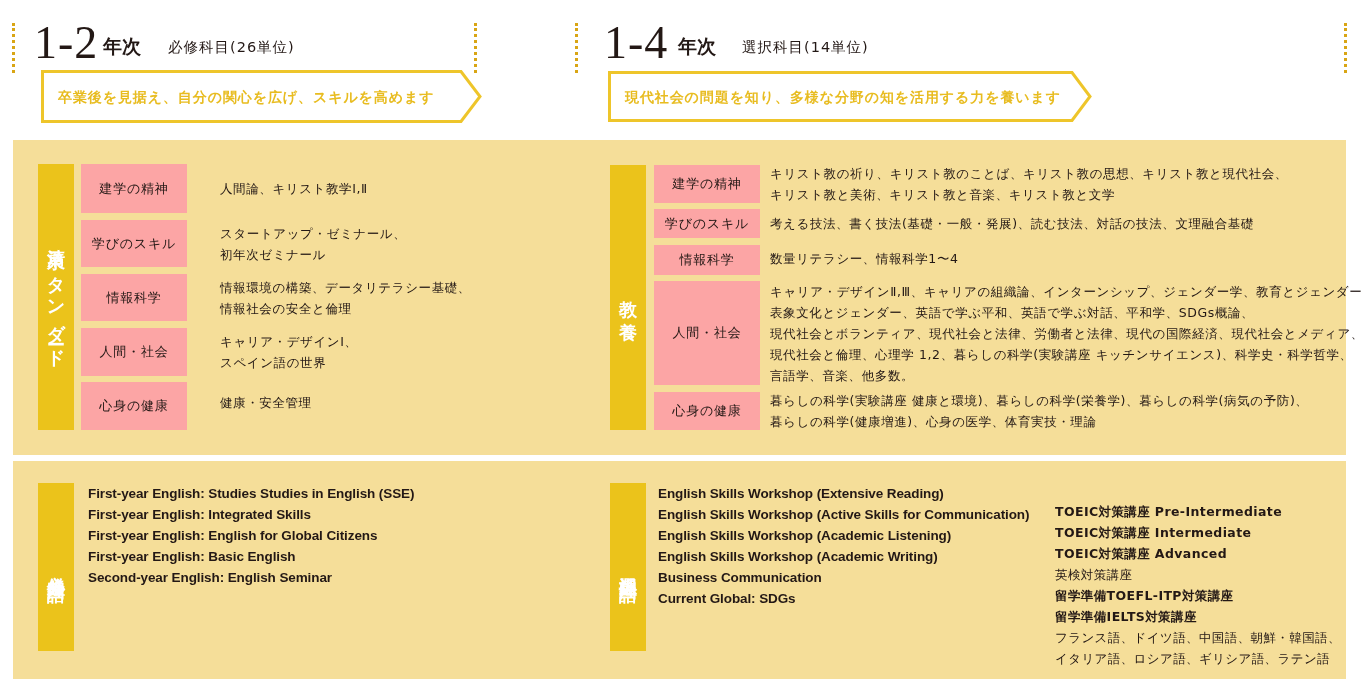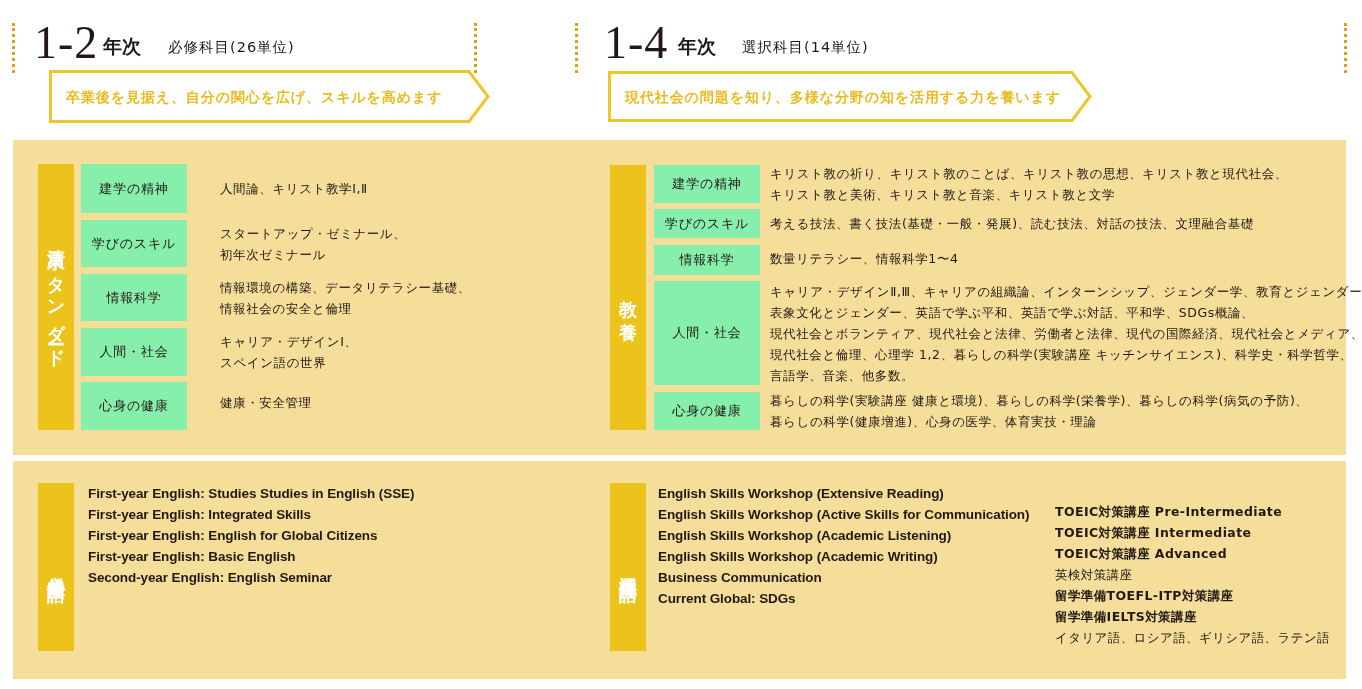--- a/index.html
+++ b/index.html
@@ -15,39 +15,39 @@
   .banner { position: absolute; }
   .banner svg { position: absolute; left: 0; top: 0; overflow: visible; }
   .banner-text { position: absolute; font-size: 14px; line-height: 16px; font-weight: bold; color: #e8bc20; letter-spacing: 0.9px; white-space: nowrap; }
 
   
   .panel { position: absolute; left: 13px; width: 1333px; background: #f5de99; }
   .band { position: absolute; width: 36px; background: #ebc31b; display: flex; align-items: center; justify-content: center; }
   .vtext { writing-mode: vertical-rl; text-orientation: upright; color: #ffffff; font-weight: bold; font-size: 18px; line-height: 36px; white-space: nowrap; }
 
   .row { position: absolute; display: flex; align-items: center; }
-  .cat-box { width: 106px; height: 100%; background: #86efac; display: flex; align-items: center; justify-content: center; font-size: 13px; letter-spacing: 0.8px; color: #231815; white-space: nowrap; flex: none; }
+  .cat-box { width: 106px; height: 100%; background: #fca5a5; display: flex; align-items: center; justify-content: center; font-size: 13px; letter-spacing: 0.8px; color: #231815; white-space: nowrap; flex: none; }
   .cat-text { font-size: 12.5px; line-height: 21px; letter-spacing: 0.6px; color: #231815; white-space: nowrap; }
   .cat-text div { white-space: nowrap; }
 
   .en-list { position: absolute; font-family: "Liberation Sans", sans-serif; font-weight: bold; font-size: 13.5px; line-height: 21px; color: #231815; white-space: nowrap; letter-spacing: -0.1px; }
   .jp-list { position: absolute; font-size: 12.5px; line-height: 21px; color: #231815; white-space: nowrap; letter-spacing: 0.4px; }
   .jp-list .b { font-weight: bold; }
 </style>
 </head>
 <body>
 
 <div id="page">
 
   <div class="dots" style="left:12px;top:23px;height:50px;"></div>
   <div class="dots" style="left:474px;top:23px;height:50px;"></div>
   <div class="big-years" style="left:34px;top:20px;">1-2</div>
   <div class="nen" style="left:103px;top:37px;">年次</div>
   <div class="sub" style="left:168px;top:39px;">必修科目(26単位)</div>
-  <div class="banner" style="left:16px;top:0;width:480px;height:130px;">
+  <div class="banner" style="left:8px;top:0;width:480px;height:130px;">
     <svg width="480" height="130">
       <polygon points="34.5,71.5 453,71.5 472,96.5 453,121.5 34.5,121.5" fill="#ffffff" stroke="#eec52a" stroke-width="3"></polygon>
     </svg>
     <div class="banner-text" style="left:50px;top:89px;">卒業後を見据え、自分の関心を広げ、スキルを高めます</div>
   </div>
 
   <div class="dots" style="left:575px;top:23px;height:50px;"></div>
   <div class="dots" style="left:1344px;top:23px;height:50px;"></div>
   <div class="big-years" style="left:604px;top:20px;">1-4</div>
   <div class="nen" style="left:678px;top:37px;">年次</div>
@@ -164,16 +164,17 @@
     <div>Business Communication</div>
     <div>Current Global: SDGs</div>
   </div>
   <div class="jp-list" style="left:1055px;top:480px;margin-top:21px;">
     <div class="b">TOEIC対策講座 Pre-Intermediate</div>
     <div class="b">TOEIC対策講座 Intermediate</div>
     <div class="b">TOEIC対策講座 Advanced</div>
     <div>英検対策講座</div>
     <div class="b">留学準備TOEFL-ITP対策講座</div>
     <div class="b">留学準備IELTS対策講座</div>
+    <div>フランス語、ドイツ語、中国語、朝鮮・韓国語、</div>
     <div>イタリア語、ロシア語、ギリシア語、ラテン語</div>
   </div>
 
 </div>
 
 </body></html>

